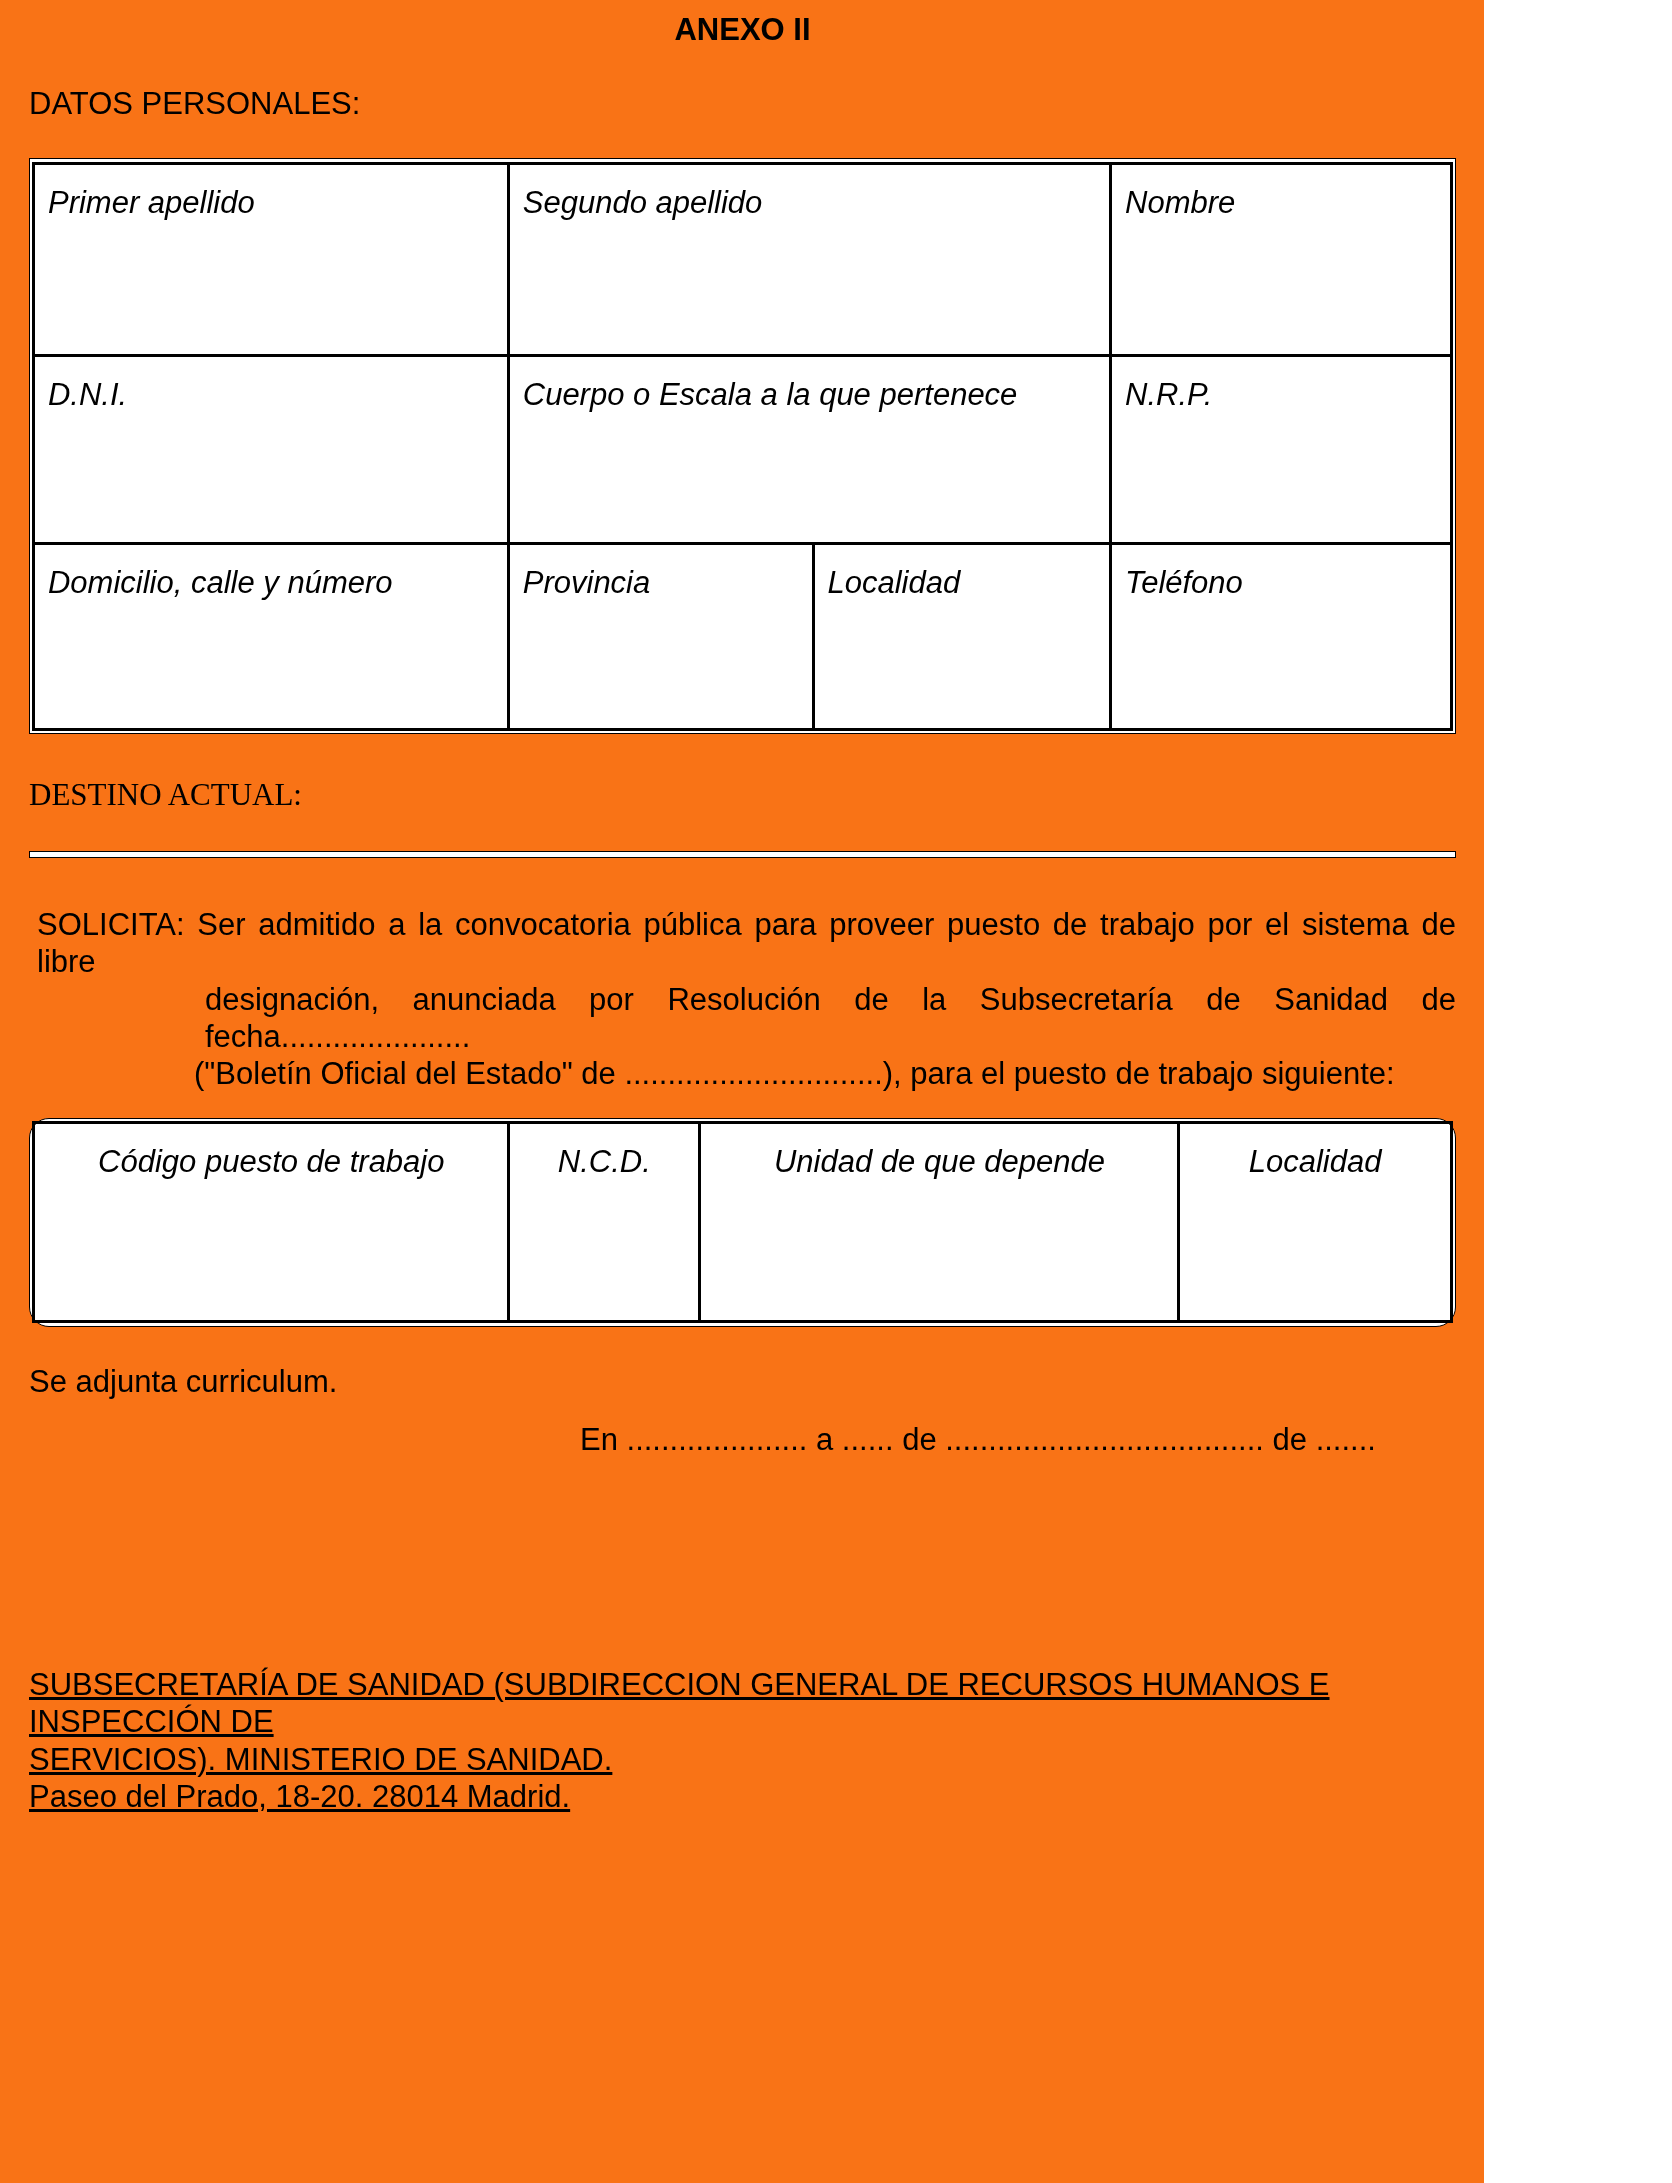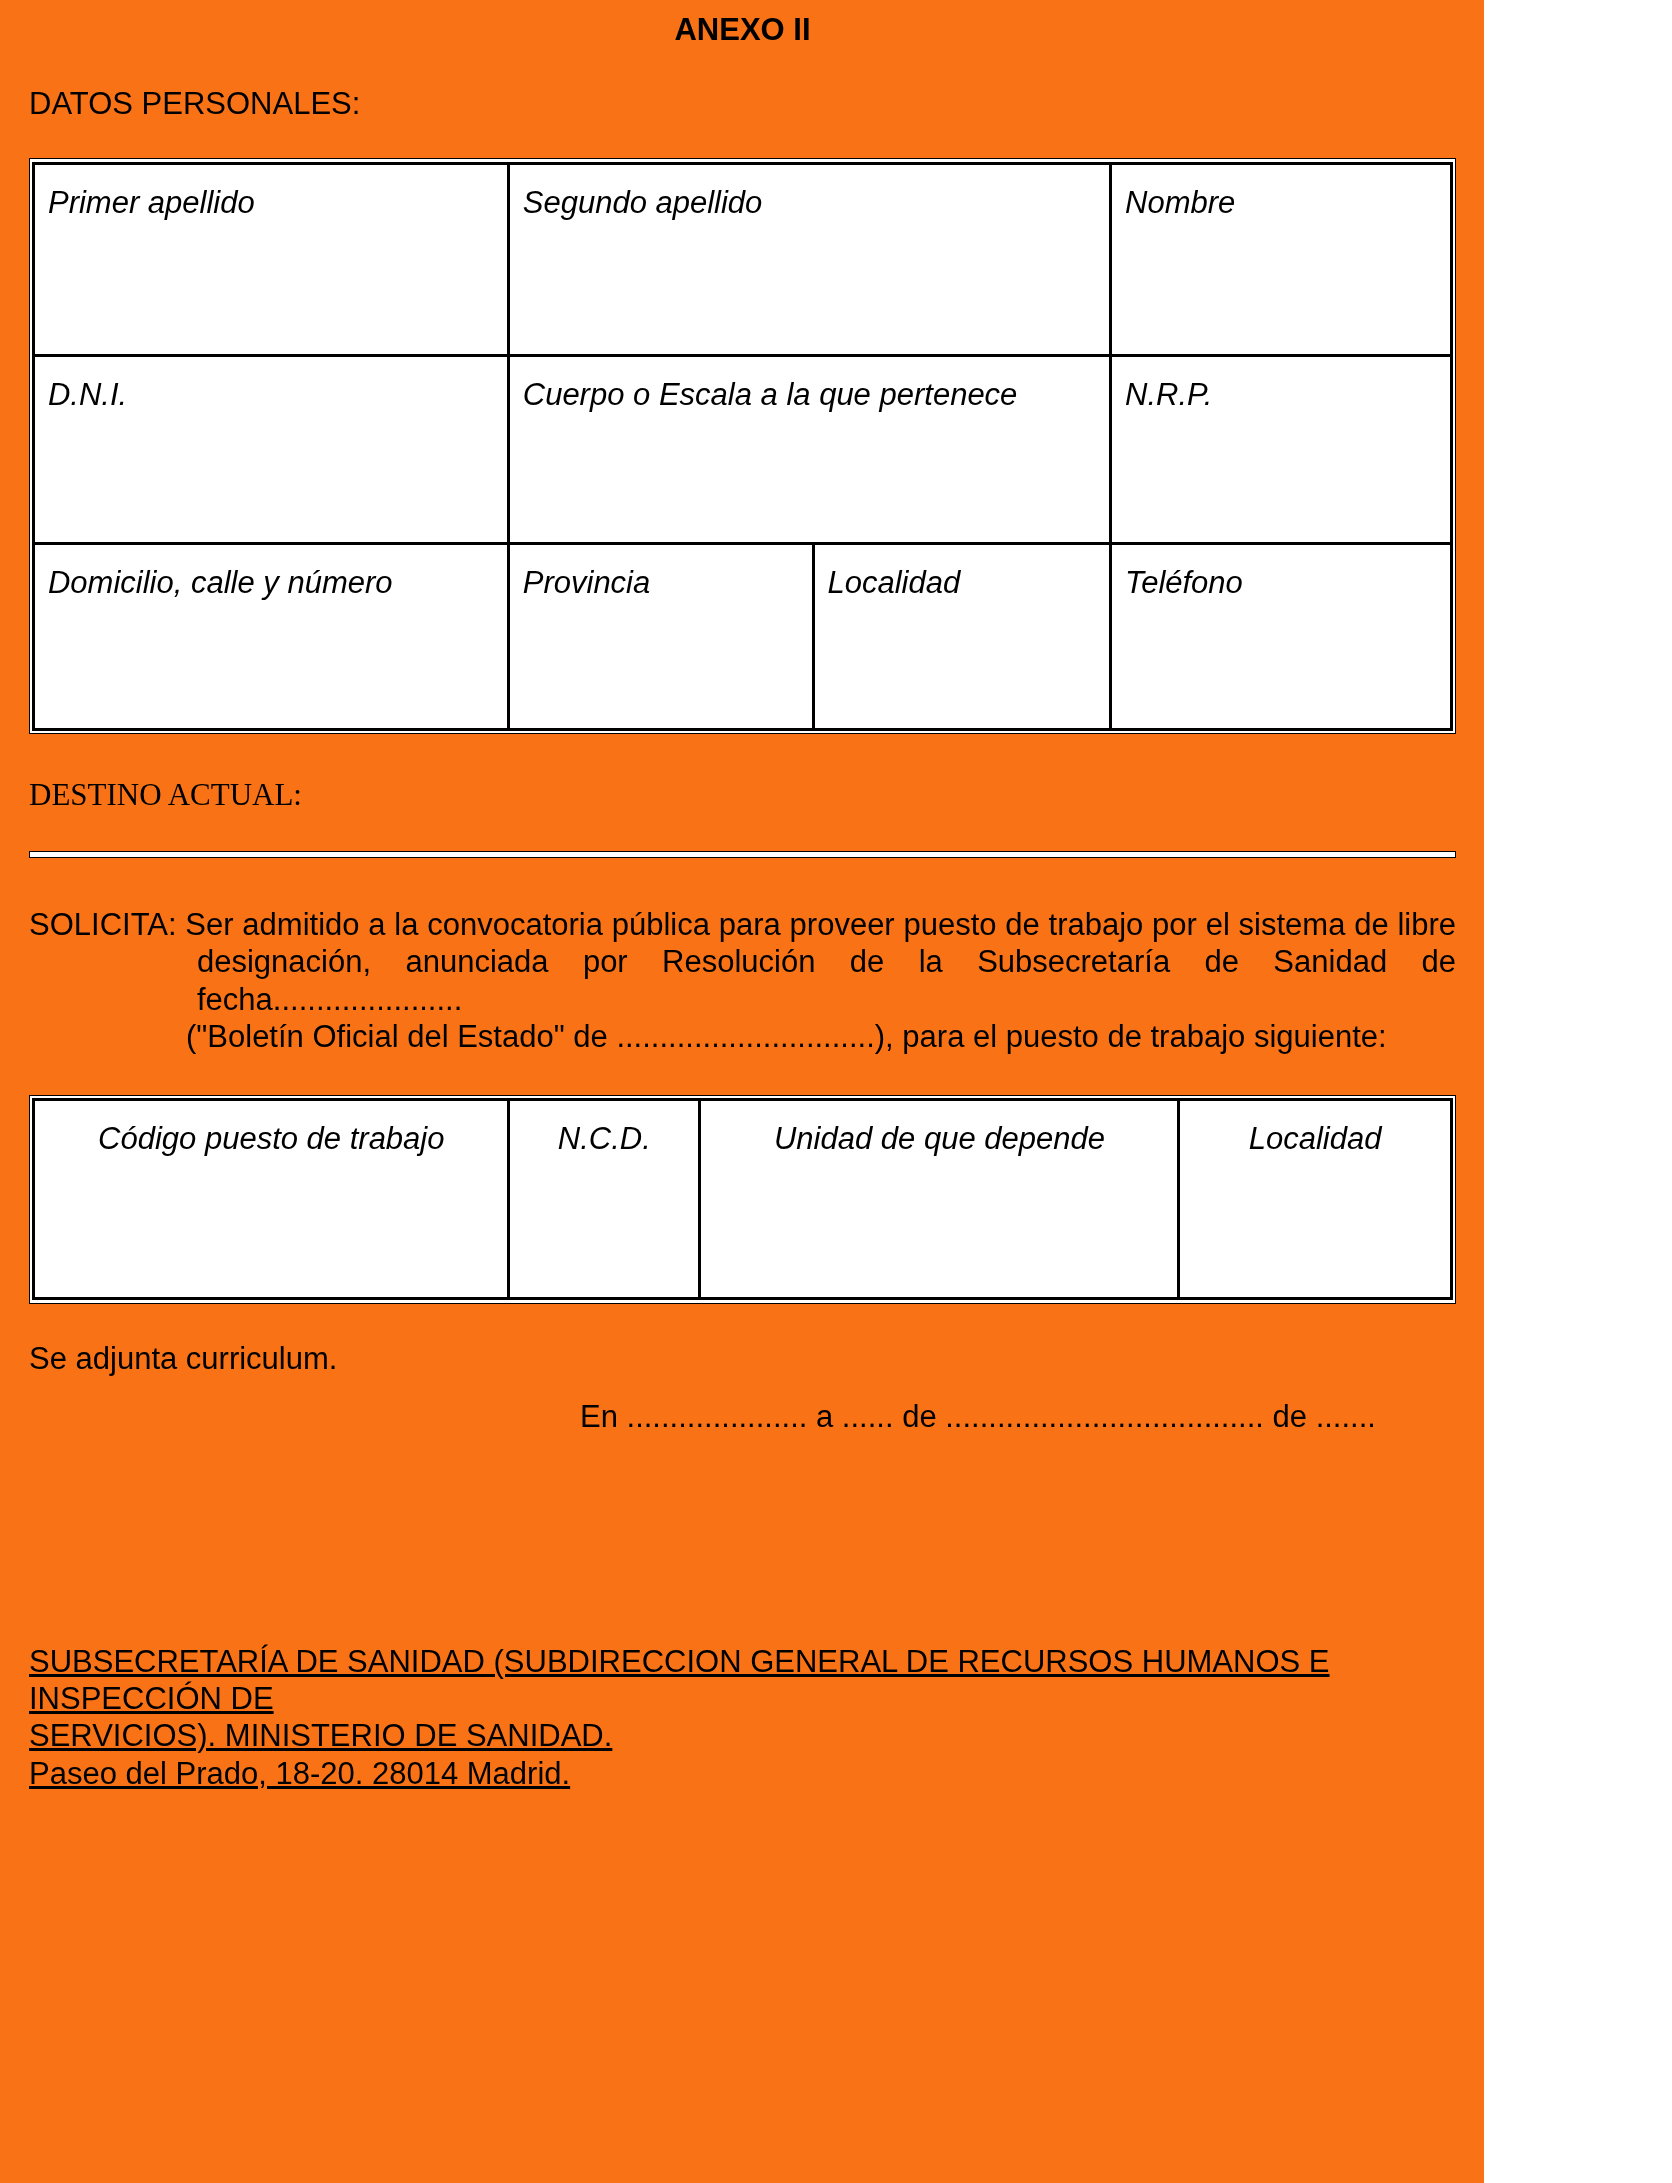--- a/index.html
+++ b/index.html
@@ -21,38 +21,38 @@
   .sec-label { margin-top: 37px; }
   .sec-label.second { margin-top: 42px; font-family: Liberation Serif, serif; }
 
   .frame {
     border: 1.6px solid #000;
     padding: 2.4px;
     margin-top: 36px;
     background: #fff;
   }
   .frame.t2 { margin-top: 38px; }
-  .frame.t3 { margin-top: 40px; }
+  .frame.t3 { margin-top: 26px; border-radius: 20px; }
   table { border-collapse: collapse; width: 100%; table-layout: fixed; font-style: italic; }
   td {
     border: 3.1px solid #000;
     vertical-align: top;
     padding: 19px 11px 0 12.6px;
     overflow: hidden;
     word-wrap: normal;
   }
   td.c { text-align: center; padding-left: 4.7px; padding-right: 4.7px; }
   tr.r-tall1 td { height: 170px; }
   tr.r-tall2 td { height: 166px; }
   tr.r-tall3 td { height: 164px; }
   tr.r-d1 td { height: 169px; }
   tr.r-d2 td { height: 208px; }
   tr.r-p1 td { height: 177px; }
 
-  .solicita { margin-top: 48px; }
+  .solicita { margin-top: 48px; margin-left: 8px; }
   .sol-l1 { text-align: justify; text-align-last: justify; }
   .sol-l2 { margin-left: 168px; text-align: justify; text-align-last: justify; }
   .sol-l3 { margin-left: 157px; }
 
   .attach { margin-top: 36px; }
   .dateline { margin-top: 21px; margin-left: 551px; }
   .footer { margin-top: 208px; text-decoration: underline; }
 </style>
 </head>
 <body>

